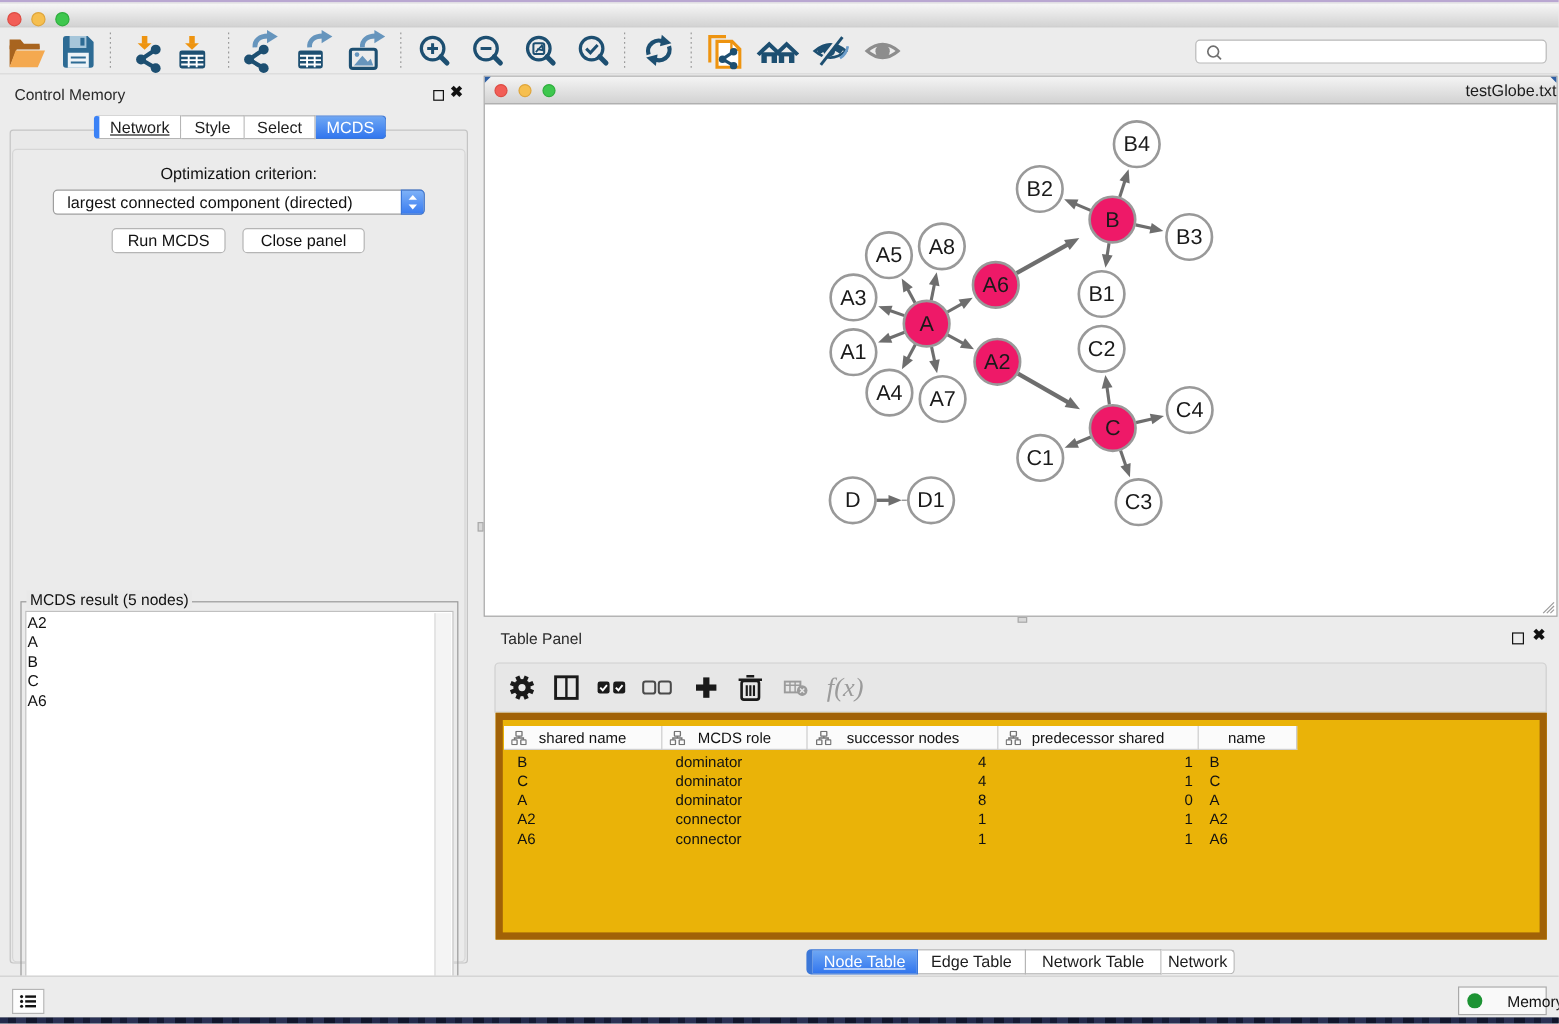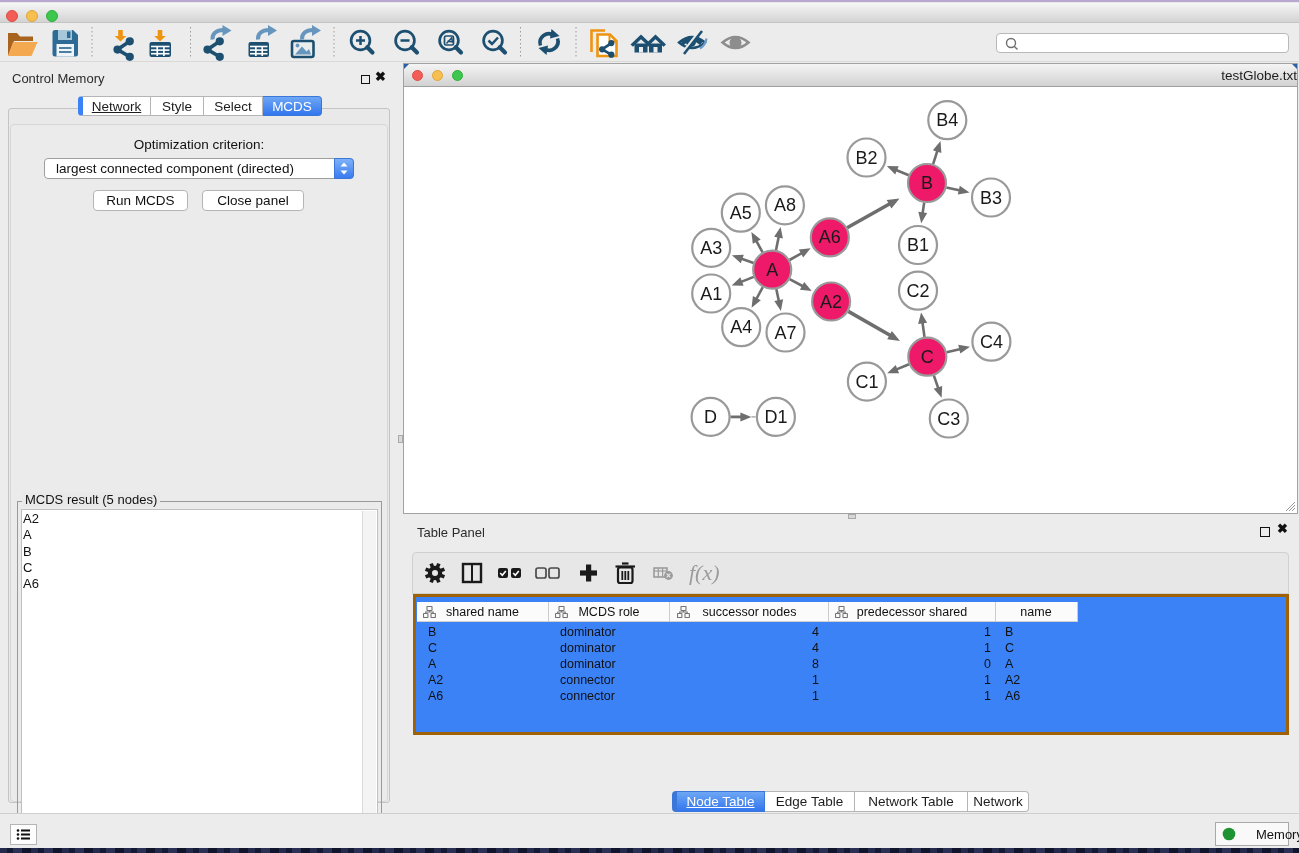--- a/index.html
+++ b/index.html
@@ -69,21 +69,21 @@
   #frameTitle .t2 { left:28px; top:5.5px; background:#f6bf4f; border:1px solid #dfa63c; width:11px; height:11px;}
   #frameTitle .t3 { left:48px; top:5.5px; background:#3ec74e; border:1px solid #2fae3e; width:11px; height:11px;}
   #frameTitle .ttl { position:absolute; left:0; right:0; top:4px; text-align:right; font-size:13.5px; color:#1c1c1c; }
   .bluecorner { width:0; height:0; border-style:solid; }
   
   #tpTitle { left:417px; top:525px; font-size:13px; color:#2b2b2b; }
   #tpFloat { left:1260px; top:527px; width:10px; height:10px; border:1.5px solid #111; }
   #tpClose { left:1277px; top:521px; font-size:13px; font-weight:bold; color:#111; }
   #tpToolbar { left:412px; top:552px; width:877px; height:42px; background:#e7e7e7;
     border:1px solid #d0d0d0; border-radius:4px 4px 0 0; }
-  #tbl { left:413px; top:594px; width:876px; height:141px; background:#3b82f6; border:3px solid #a16207; }
+  #tbl { left:413px; top:594px; width:876px; height:189px; background:#eab308; border:6px solid #a16207; }
   #tblHead { position:absolute; height:20px; background:#fbfbfb;
     border-bottom:1px solid #d0d0d0; font-size:12.5px; color:#111; }
   .hcell { position:absolute; top:0; height:20px; border-right:1px solid #cccccc;
     text-align:center; line-height:20px; }
   .cell { position:absolute; font-size:12.5px; color:#111; height:16px; line-height:16px; }
   
   .btabrow { position:absolute; left:672px; top:791px; height:21px; display:flex; font-size:13.5px; }
 </style>
 </head>
 <body>

